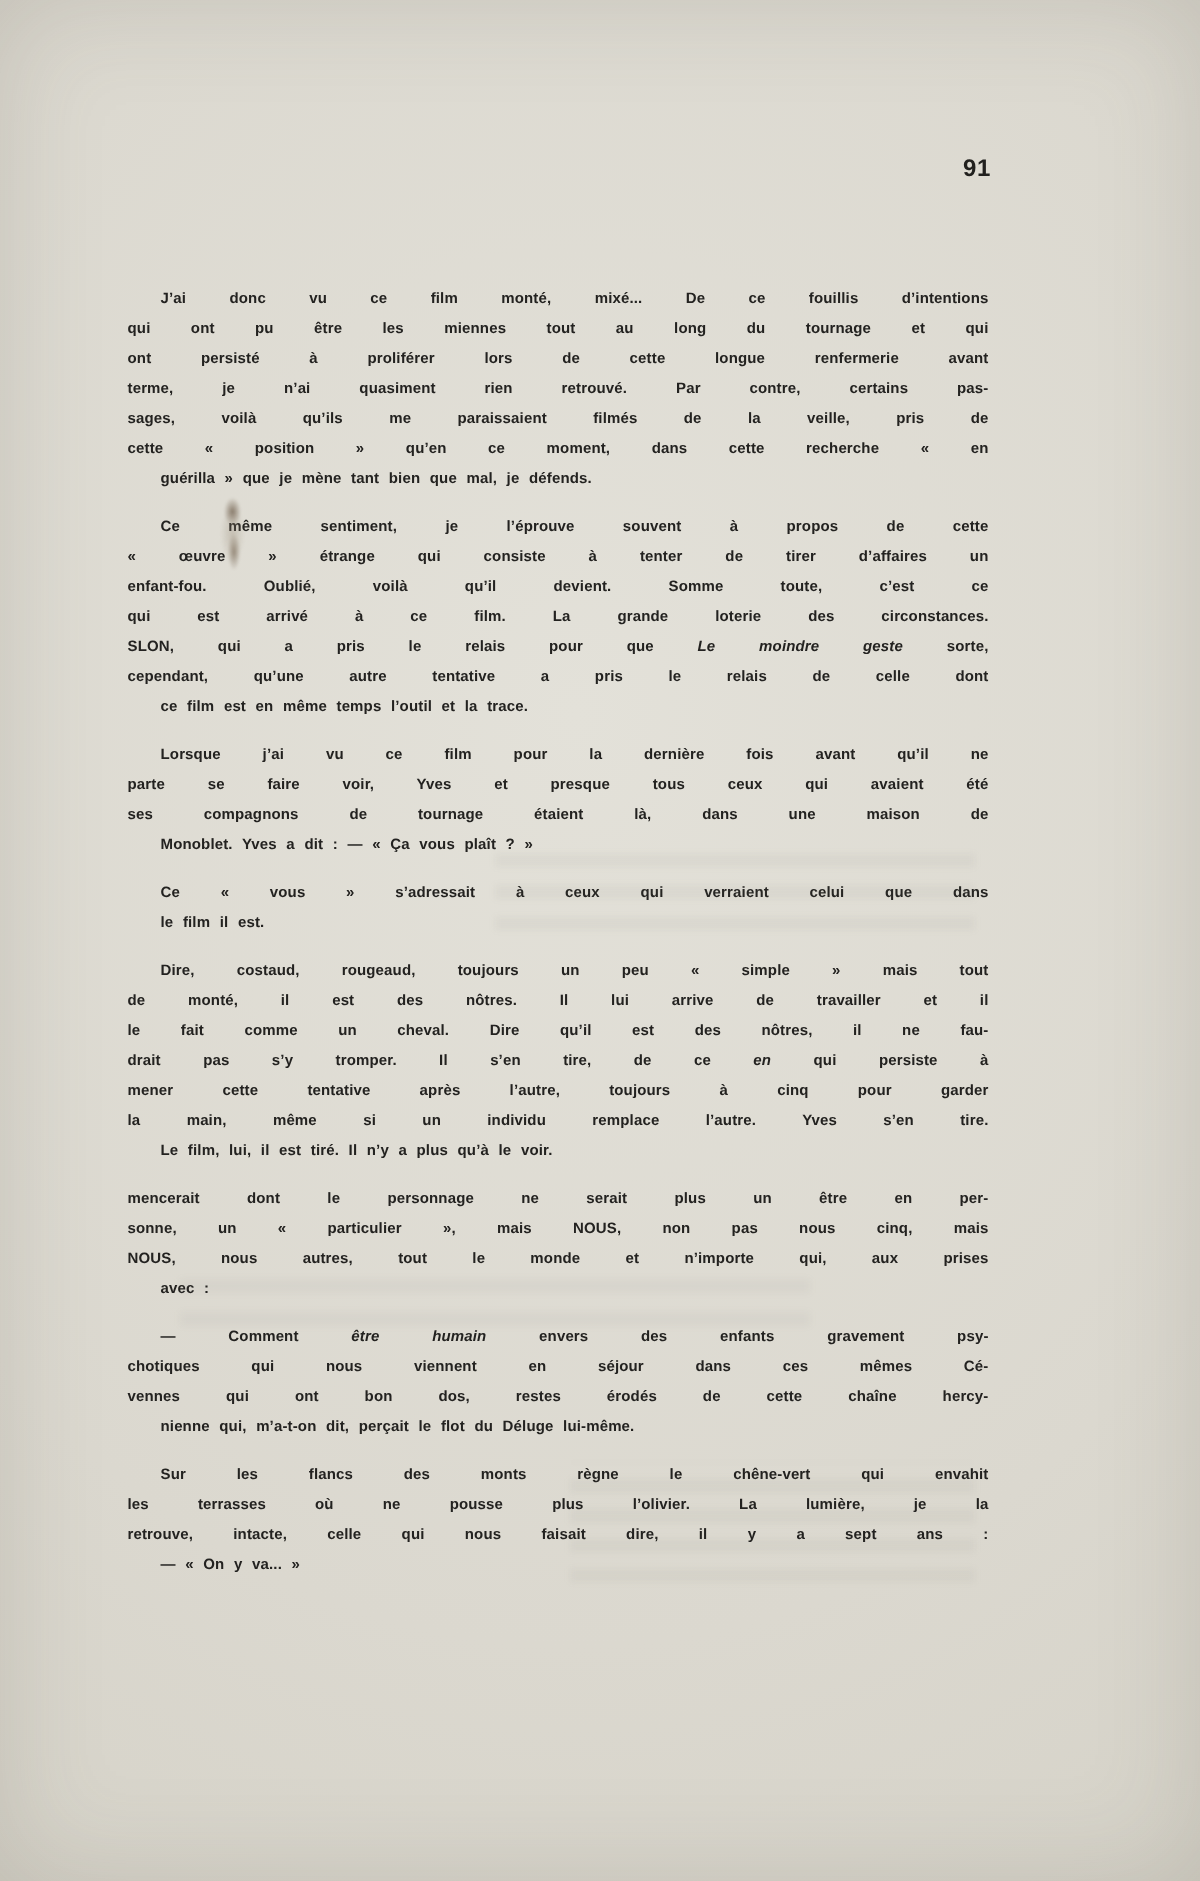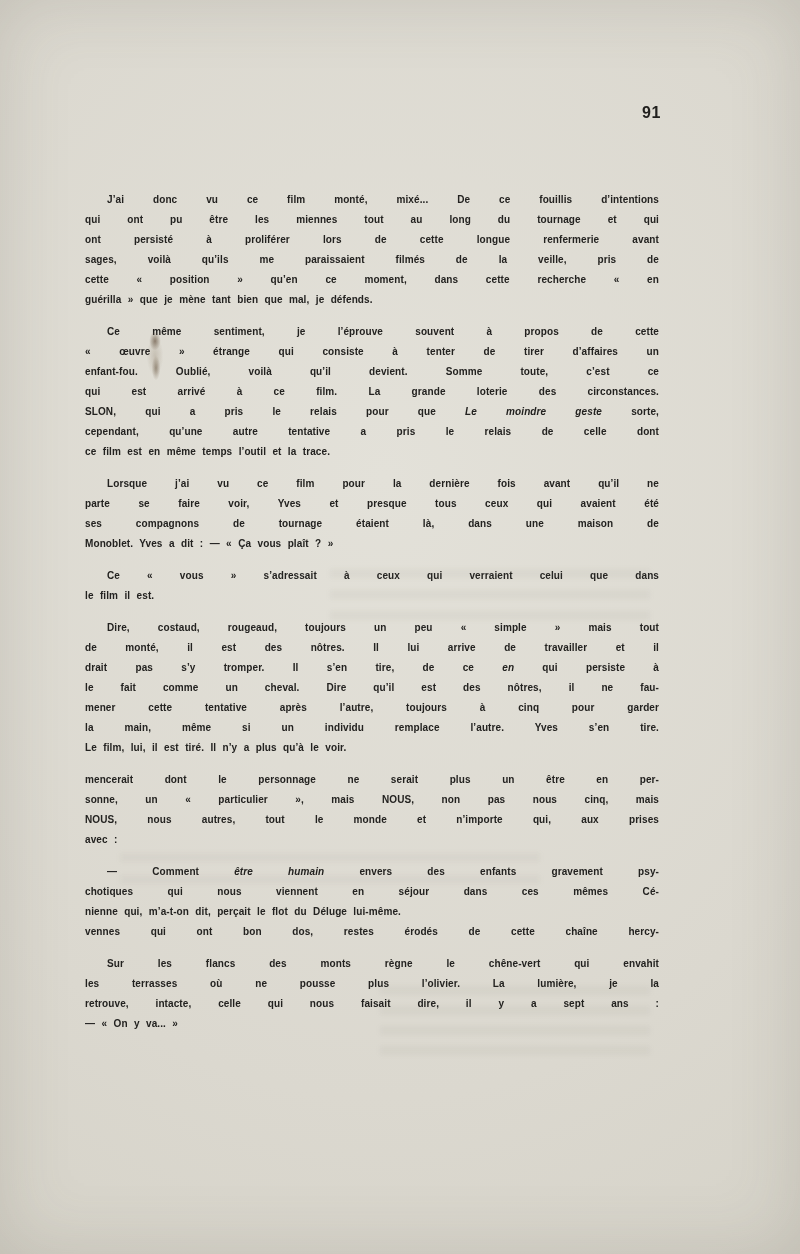--- a/index.html
+++ b/index.html
@@ -43,20 +43,21 @@
   .line {
     text-align: justify;
     text-align-last: justify;
     white-space: normal;
     word-spacing: 1px;
   }
   .line.first { text-indent: 22px; }
   .line.last {
     text-align-last: left;
     word-spacing: 3.5px;
+    margin-left: 22px;
   }
   .line em { font-style: italic; font-weight: 700; margin-top: 12px; }
 
   
   .stain {
     position: absolute;
     left: 144px;
     top: 328px;
     width: 22px;
     height: 62px;
@@ -108,20 +109,21 @@
   <div class="bleed bleed-1"></div>
   <div class="bleed bleed-2"></div>
   <div class="bleed bleed-3"></div>
 
   <div class="text-block">
 
     <div class="paragraph">
       <div class="line first">J’ai donc vu ce film monté, mixé... De ce fouillis d’intentions</div>
       <div class="line">qui ont pu être les miennes tout au long du tournage et qui</div>
       <div class="line">ont persisté à proliférer lors de cette longue renfermerie avant</div>
+      <div class="line">terme, je n’ai quasiment rien retrouvé. Par contre, certains pas-</div>
       <div class="line">sages, voilà qu’ils me paraissaient filmés de la veille, pris de</div>
       <div class="line">cette « position » qu’en ce moment, dans cette recherche « en</div>
       <div class="line last">guérilla » que je mène tant bien que mal, je défends.</div>
     </div>
 
     <div class="paragraph">
       <div class="line first">Ce même sentiment, je l’éprouve souvent à propos de cette</div>
       <div class="line">« œuvre » étrange qui consiste à tenter de tirer d’affaires un</div>
       <div class="line">enfant-fou. Oublié, voilà qu’il devient. Somme toute, c’est ce</div>
       <div class="line">qui est arrivé à ce film. La grande loterie des circonstances.</div>
@@ -138,39 +140,39 @@
     </div>
 
     <div class="paragraph">
       <div class="line first">Ce « vous » s’adressait à ceux qui verraient celui que dans</div>
       <div class="line last">le film il est.</div>
     </div>
 
     <div class="paragraph">
       <div class="line first">Dire, costaud, rougeaud, toujours un peu « simple » mais tout</div>
       <div class="line">de monté, il est des nôtres. Il lui arrive de travailler et il</div>
+      <div class="line">le fait comme un cheval. Dire qu’il est des nôtres, il ne fau-</div>
       <div class="line"><span>drait pas s’y tromper. Il s’en tire, de ce </span><em>en</em><span> qui persiste à</span></div>
-      <div class="line">le fait comme un cheval. Dire qu’il est des nôtres, il ne fau-</div>
       <div class="line">mener cette tentative après l’autre, toujours à cinq pour garder</div>
       <div class="line">la main, même si un individu remplace l’autre. Yves s’en tire.</div>
       <div class="line last">Le film, lui, il est tiré. Il n’y a plus qu’à le voir.</div>
     </div>
 
     <div class="paragraph">
       <div class="line">mencerait dont le personnage ne serait plus un être en per-</div>
       <div class="line">sonne, un « particulier », mais NOUS, non pas nous cinq, mais</div>
       <div class="line">NOUS, nous autres, tout le monde et n’importe qui, aux prises</div>
       <div class="line last">avec :</div>
     </div>
 
     <div class="paragraph">
       <div class="line first"><span>— Comment </span><em>être humain</em><span> envers des enfants gravement psy-</span></div>
       <div class="line">chotiques qui nous viennent en séjour dans ces mêmes Cé-</div>
+      <div class="line">vennes qui ont bon dos, restes érodés de cette chaîne hercy-</div>
       <div class="line last">nienne qui, m’a-t-on dit, perçait le flot du Déluge lui-même.</div>
-      <div class="line">vennes qui ont bon dos, restes érodés de cette chaîne hercy-</div>
     </div>
 
     <div class="paragraph">
       <div class="line first">Sur les flancs des monts règne le chêne-vert qui envahit</div>
       <div class="line">les terrasses où ne pousse plus l’olivier. La lumière, je la</div>
       <div class="line">retrouve, intacte, celle qui nous faisait dire, il y a sept ans :</div>
       <div class="line last">— « On y va... »</div>
     </div>
 
   </div>

